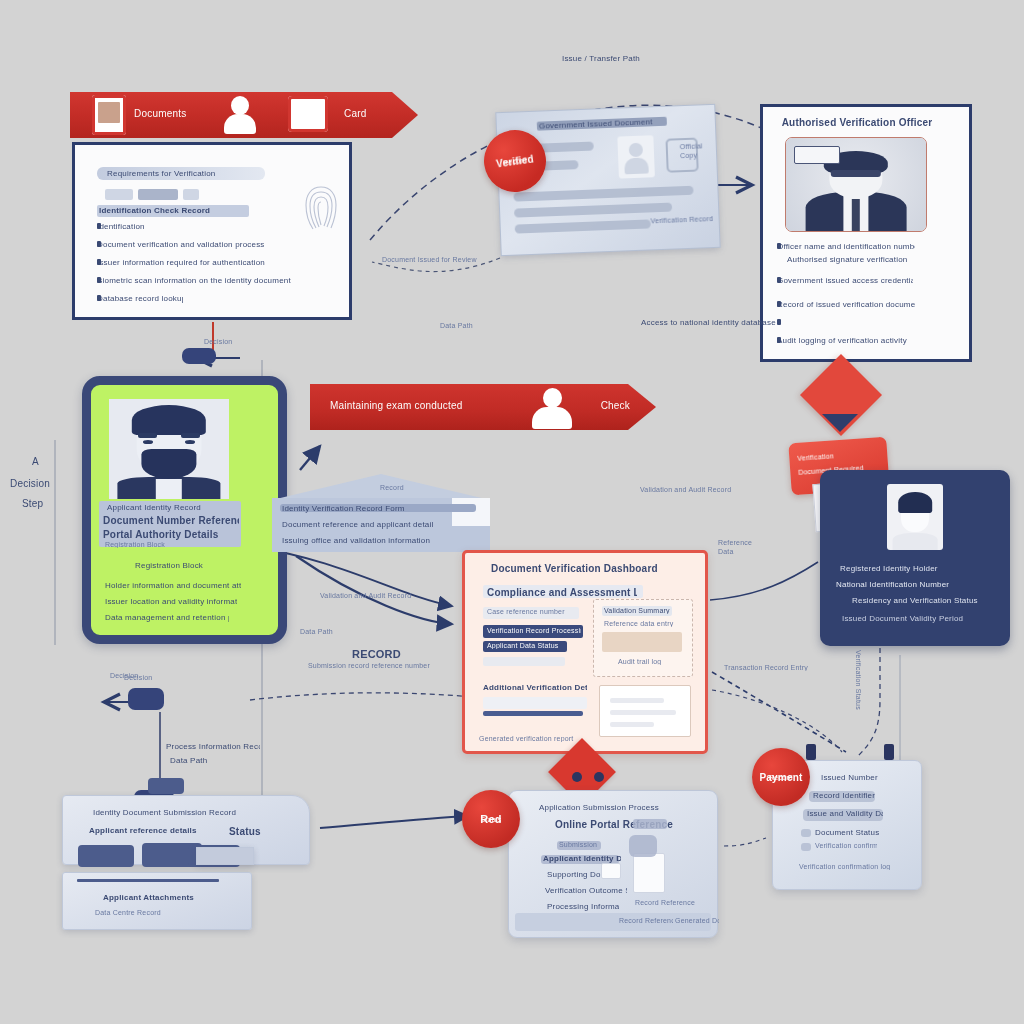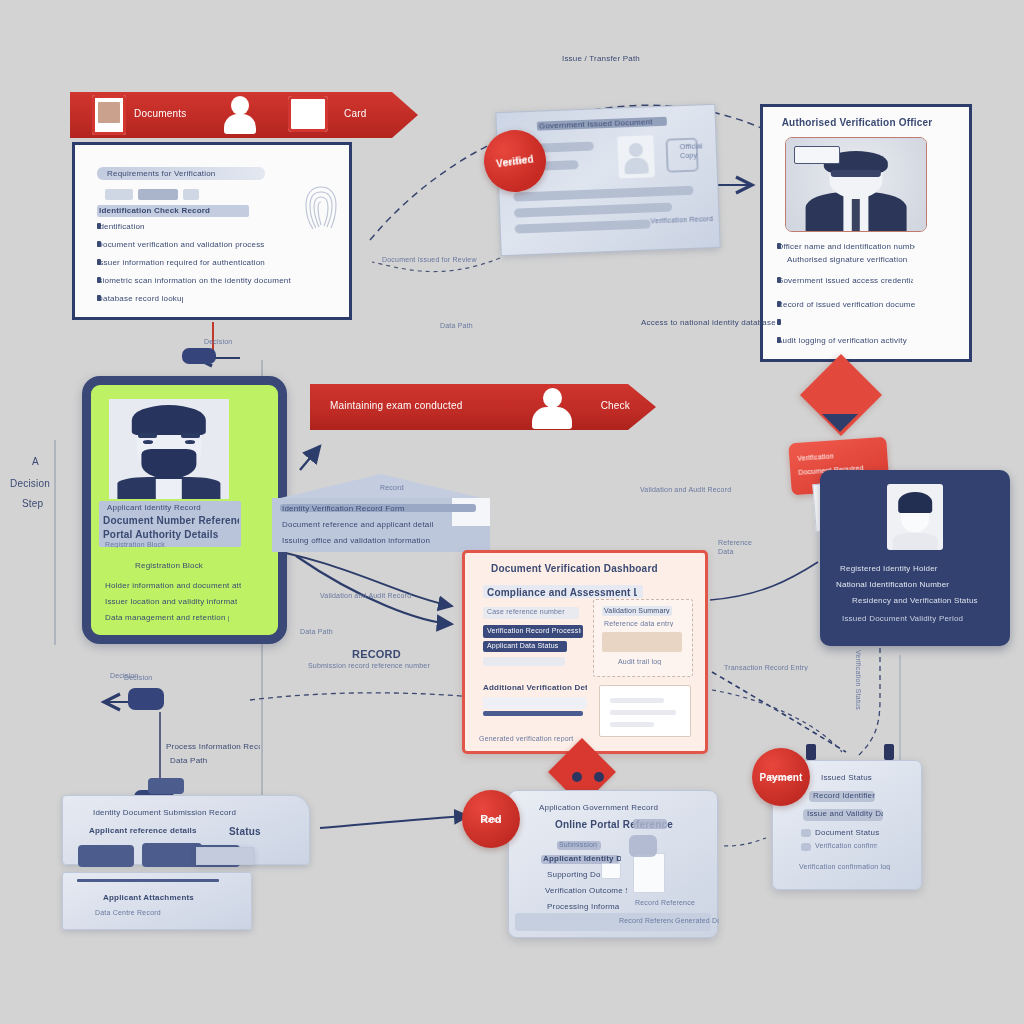--- a/index.html
+++ b/index.html
@@ -579,21 +579,21 @@
   <div class="stackcard" style="left:196px; top:847px; width:58px; height:18px; background:#c3cbdc;"></div>
 
   <div class="stackcard" style="left:62px; top:872px; width:190px; height:58px; border-radius:3px;">
     <div class="navyblk" style="left:14px; top:6px; width:142px; height:3px; border-radius:1px;"></div>
     <div class="ptxt lbl t8" style="position:absolute; left:40px; top:20px; width:106px; font-weight:bold;">Applicant Attachments</div>
     <div class="ptxt soft lbl" style="position:absolute; left:32px; top:36px; width:102px;">Data Centre Record</div>
   </div>
   <div class="navyblk" style="left:148px; top:778px; width:36px; height:16px;"></div>
 
   <div id="card-bc">
-    <div class="ptxt lbl t8" style="position:absolute; left:30px; top:12px; width:156px;">Application Government Record</div>
+    <div class="ptxt lbl t8" style="position:absolute; left:30px; top:12px; width:156px;">Application Submission Process</div>
     <div class="ptxt lbl t9" style="position:absolute; left:46px; top:28px; width:118px; font-weight:bold;">Online Portal Reference</div>
     <div class="rw" style="left:124px; top:28px; width:34px; height:10px;"></div>
 
     <div class="rw" style="left:48px; top:50px; width:44px; height:9px;"></div>
     <div class="ptxt soft lbl" style="position:absolute; left:50px; top:50px; width:44px;">Submission</div>
 
     <div class="rw" style="left:32px; top:64px; width:78px; height:9px;"></div>
     <div class="ptxt lbl t8" style="position:absolute; left:34px; top:63px; width:78px; font-weight:bold;">Applicant Identity Details</div>
     <div class="ptxt lbl t8" style="position:absolute; left:38px; top:79px; width:70px;">Supporting Documents</div>
     <div class="ptxt lbl t8" style="position:absolute; left:36px; top:95px; width:82px;">Verification Outcome Status</div>
@@ -608,21 +608,21 @@
     <div class="ptxt soft lbl" style="position:absolute; left:110px; top:126px; width:54px;">Record Reference Number</div>
     <div class="ptxt soft lbl" style="position:absolute; left:166px; top:126px; width:44px;">Generated Document</div>
   </div>
 
   <div class="red-badge" style="left:462px; top:790px; width:58px; height:58px;">
     <div class="ptxt w lbl t11">Red</div>
     <div class="ptxt w lbl">Status</div>
   </div>
 
   <div id="card-br">
-    <div class="ptxt lbl t8" style="position:absolute; left:48px; top:12px; width:70px;">Issued Status</div>
+    <div class="ptxt lbl t8" style="position:absolute; left:48px; top:12px; width:70px;">Issued Number</div>
     <div class="rw" style="left:36px; top:30px; width:66px; height:11px; border-radius:4px;"></div>
     <div class="ptxt lbl t8" style="position:absolute; left:40px; top:30px; width:62px;">Record Identifier</div>
     <div class="rw" style="left:30px; top:48px; width:80px; height:12px; border-radius:4px;"></div>
     <div class="ptxt lbl t8" style="position:absolute; left:34px; top:48px; width:76px;">Issue and Validity Date</div>
     <div class="rw" style="left:28px; top:68px; width:10px; height:8px;"></div>
     <div class="ptxt lbl t8" style="position:absolute; left:42px; top:67px; width:66px;">Document Status Detail</div>
     <div class="rw" style="left:28px; top:82px; width:10px; height:8px;"></div>
     <div class="ptxt soft lbl" style="position:absolute; left:42px; top:81px; width:62px;">Verification confirmation log</div>
     <div class="ptxt soft lbl" style="position:absolute; left:26px; top:102px; width:102px;">Verification confirmation log</div>
   </div>

